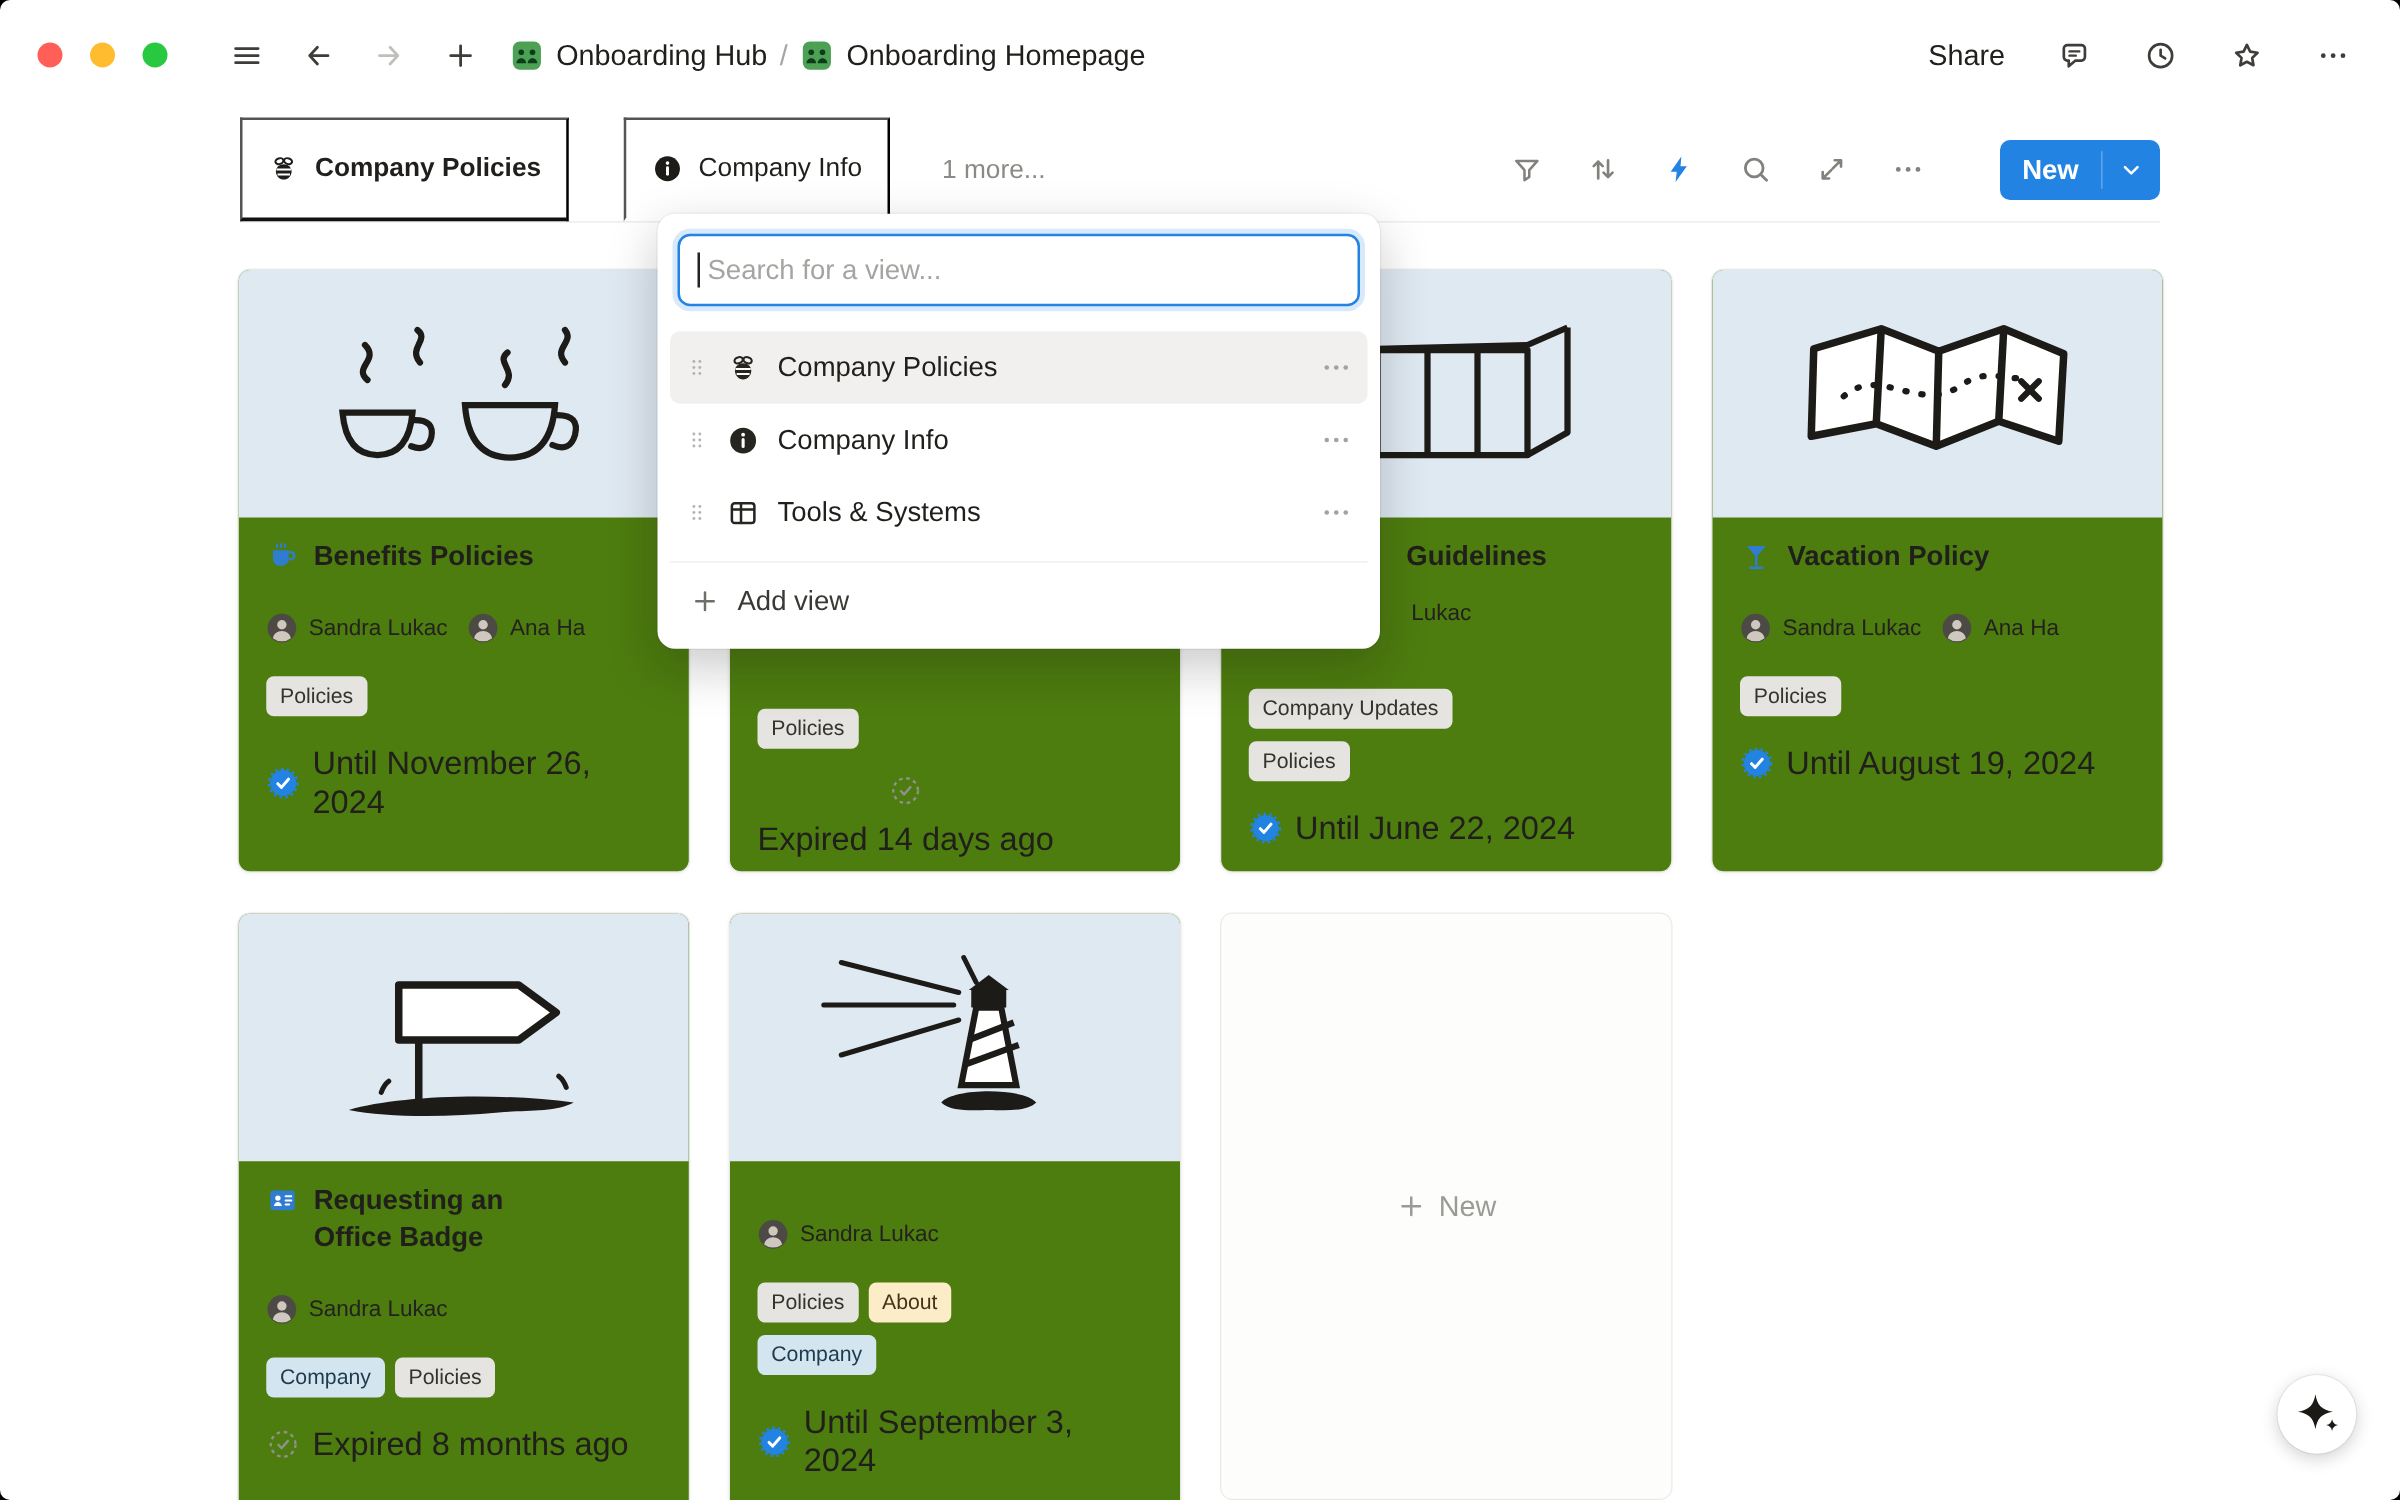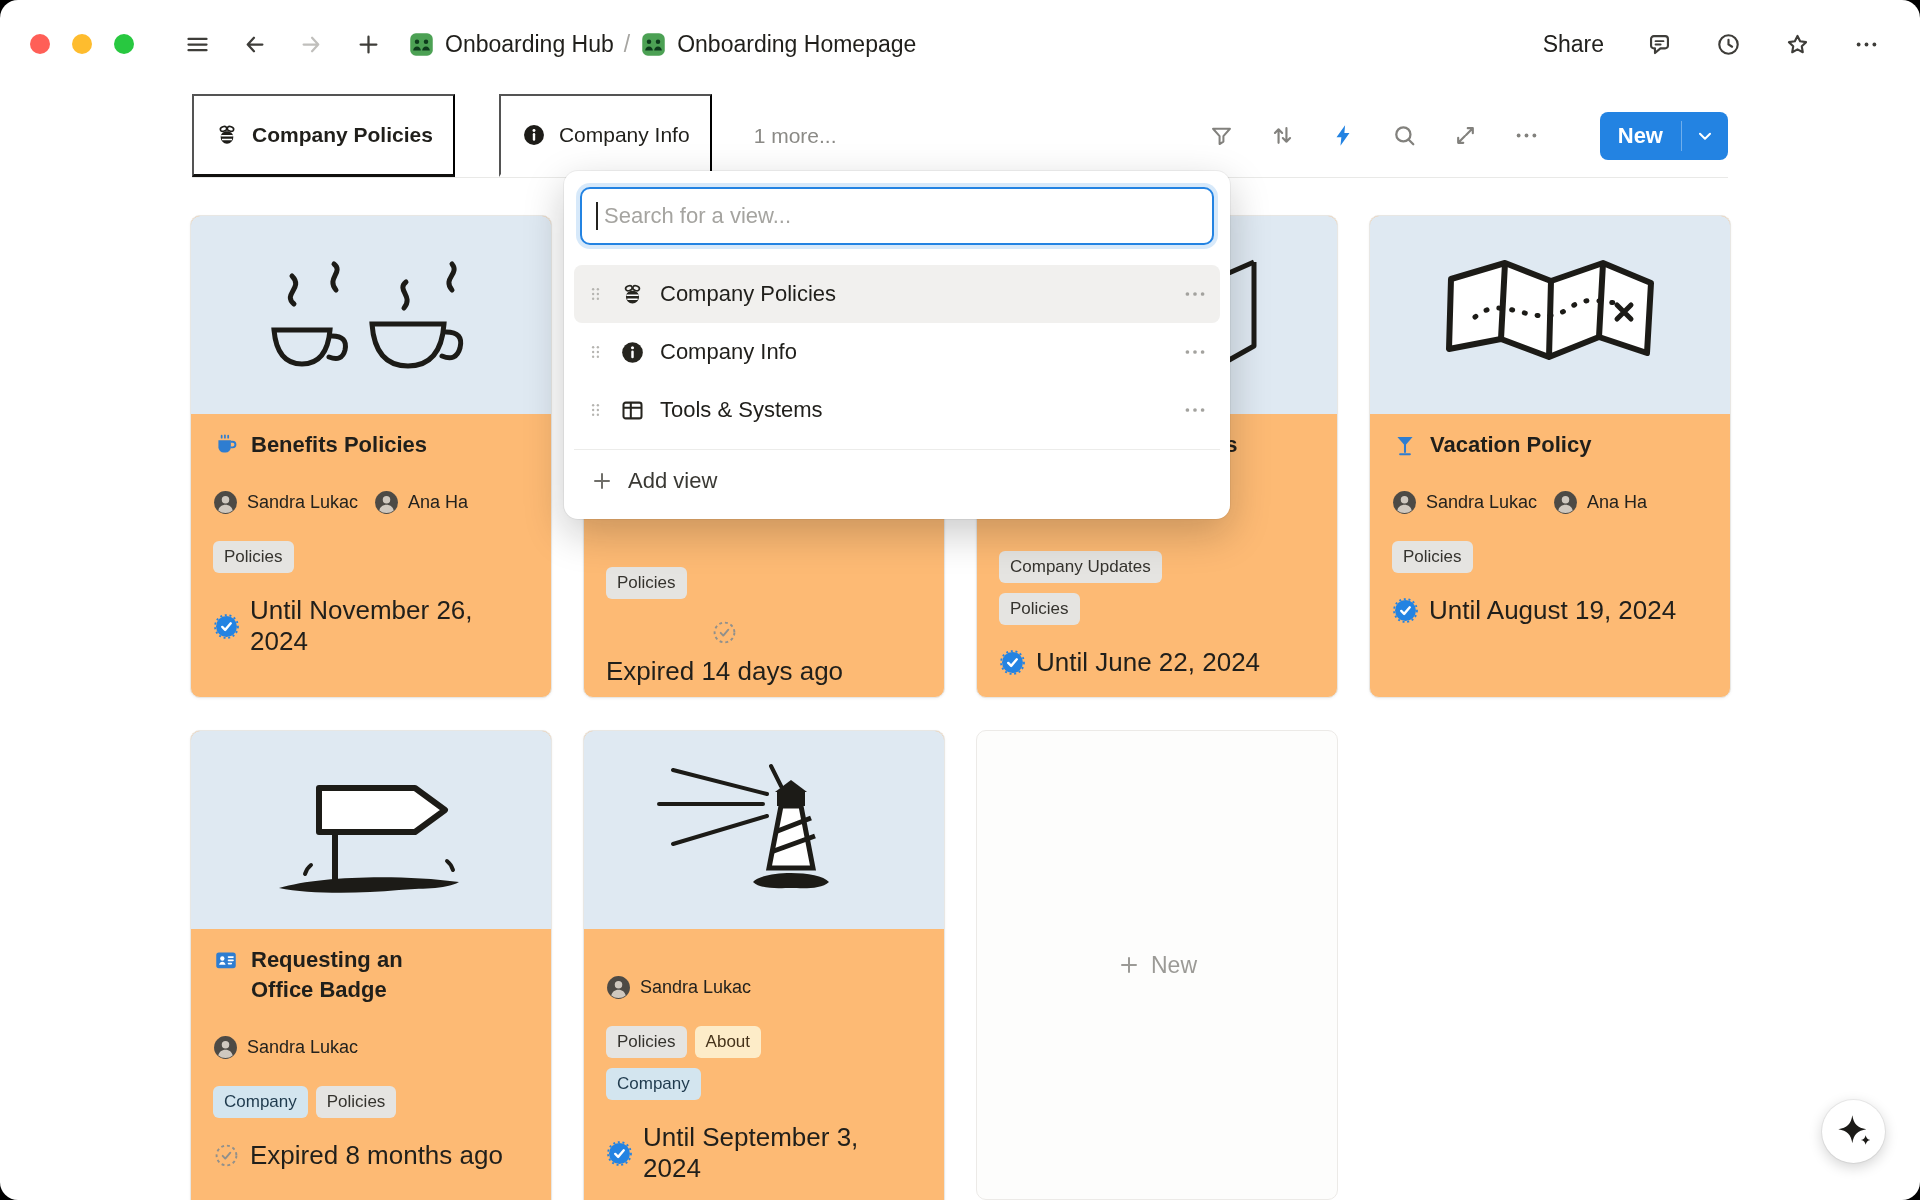--- a/index.html
+++ b/index.html
@@ -1,17 +1,17 @@
 <!DOCTYPE html>
 <html><head>
 <meta charset="utf-8">
 <style>
   html,body{margin:0;padding:0;}
   body{width:1920px;height:1200px;background:#000;font-family:"Liberation Sans","DejaVu Sans",sans-serif;color:#201f1b;}
-  .window{position:absolute;inset:0;background:#fff;border-radius:18px;overflow:hidden;}
+  .window{position:absolute;inset:0;background:#fff;border-radius:8px;overflow:hidden;}
 
   
   .topbar{position:absolute;top:0;left:0;right:0;height:88px;display:flex;align-items:center;padding:0 40px 0 30px;box-sizing:border-box;}
   .tl{width:20px;height:20px;border-radius:50%;margin-right:22px;flex:none;border:none;padding:0;cursor:pointer;}
   .tl.red{background:#ff5f57}.tl.yellow{background:#febc2e}.tl.green{background:#28c840}
   .tb-btn{display:flex;align-items:center;justify-content:center;border:none;background:none;padding:0;margin-left:30px;color:#3e3d39;cursor:pointer;}
   .tb-btn svg{width:27px;height:27px;display:block;}
   .tb-btn.fwd{color:#c0bfbc;}
   .crumbs{display:flex;align-items:center;margin-left:26px;font-size:23px;gap:10px;}
   .crumb{display:flex;align-items:center;gap:10px;cursor:pointer;}
@@ -32,21 +32,21 @@
   .tool{color:#82817d;display:flex;background:none;border:none;padding:0;cursor:pointer;}
   .tool svg{width:27px;height:27px;display:block;}
   .tool.bolt{color:#2383e2;}
   .new-btn{margin-left:26px;height:48px;display:flex;align-items:stretch;background:#2383e2;border-radius:8px;overflow:hidden;color:#fff;}
   .nb-main{display:flex;align-items:center;padding:0 18px;font-size:22px;font-weight:600;background:none;border:none;color:#fff;font-family:inherit;cursor:pointer;}
   .nb-div{width:1px;background:rgba(255,255,255,.35);margin:9px 0;}
   .nb-caret{width:46px;display:flex;align-items:center;justify-content:center;background:none;border:none;color:#fff;cursor:pointer;}
   .nb-caret svg{width:22px;height:22px;display:block;}
 
   
-  .card{position:absolute;width:362px;background:#fdba74;border:1px solid #e8e7e4;border-radius:10px;box-shadow:0 1px 3px rgba(0,0,0,.05);overflow:hidden;box-sizing:border-box;z-index:1;}
+  .card{position:absolute;width:362px;background:#4d7c0f;border:1px solid #e8e7e4;border-radius:10px;box-shadow:0 1px 3px rgba(0,0,0,.05);overflow:hidden;box-sizing:border-box;z-index:1;}
   .c1{left:190px;top:215px;height:483px;}
   .c2{left:583px;top:215px;height:483px;}
   .c3{left:976px;top:215px;height:483px;}
   .c4{left:1369px;top:215px;height:483px;}
   .c5{left:190px;top:730px;height:483px;}
   .c6{left:583px;top:730px;height:483px;}
   .c7{left:976px;top:730px;height:470px;}
   .card-header{height:198px;background:#dfe9f2;display:flex;align-items:center;justify-content:center;overflow:hidden;}
   .card-body{padding:16px 22px 0;}
   .title-row{display:flex;align-items:flex-start;gap:12px;font-size:22px;font-weight:600;color:#201f1b;line-height:30px;}
@@ -69,21 +69,21 @@
   .c3 .title-row{margin-left:126px;}
   .c3 .people-row{margin-left:130px;margin-top:20px;}
   .c3 .tags-row.first{margin-top:50px;}
   .c5 .title-text{max-width:190px;display:inline-block;}
 
   .new-card{display:flex;align-items:center;justify-content:center;border:1px solid #eceae7;box-shadow:none;background:#fdfdfc;cursor:pointer;}
   .new-inner{display:flex;align-items:center;gap:10px;color:#9b9a96;font-size:23px;}
   .new-inner svg{width:24px;height:24px;display:block;}
 
   
-  .view-menu{position:absolute;left:564px;top:171px;width:666px;background:#fff;border-radius:14px;box-shadow:0 0 0 1px rgba(15,15,15,.05),0 14px 40px rgba(15,15,15,.22);padding:16px 10px 8px;z-index:30;box-sizing:border-box;}
+  .view-menu{position:absolute;left:526px;top:171px;width:578px;background:#fff;border-radius:14px;box-shadow:0 0 0 1px rgba(15,15,15,.05),0 14px 40px rgba(15,15,15,.22);padding:16px 10px 8px;z-index:30;box-sizing:border-box;}
   .search-wrap{margin:0 6px;position:relative;}
   .search-input{width:100%;box-sizing:border-box;height:58px;border:2px solid #2383e2;border-radius:10px;box-shadow:0 0 0 4px rgba(35,131,226,.18);padding:0 16px 0 22px;font-size:22px;font-family:inherit;color:#1f1e1b;outline:none;background:#fff;}
   .search-input::placeholder{color:#a5a4a0;}
   .caret{position:absolute;left:16px;top:15px;width:2px;height:28px;background:#24231f;}
   .menu-list{margin-top:20px;}
   .menu-item{display:flex;align-items:center;gap:14px;height:58px;padding:0 12px;border-radius:8px;font-size:22px;color:#201f1b;cursor:pointer;}
   .menu-item.selected{background:#f1f0ee;}
   .mi-drag{color:#b5b4b0;width:19px;height:26px;flex:none;display:block;cursor:grab;}
   .mi-ic{width:27px;height:27px;flex:none;color:#26251f;display:block;}
   .mi-more{margin-left:auto;color:#a3a29e;width:26px;height:26px;background:none;border:none;padding:0;display:flex;cursor:pointer;}

